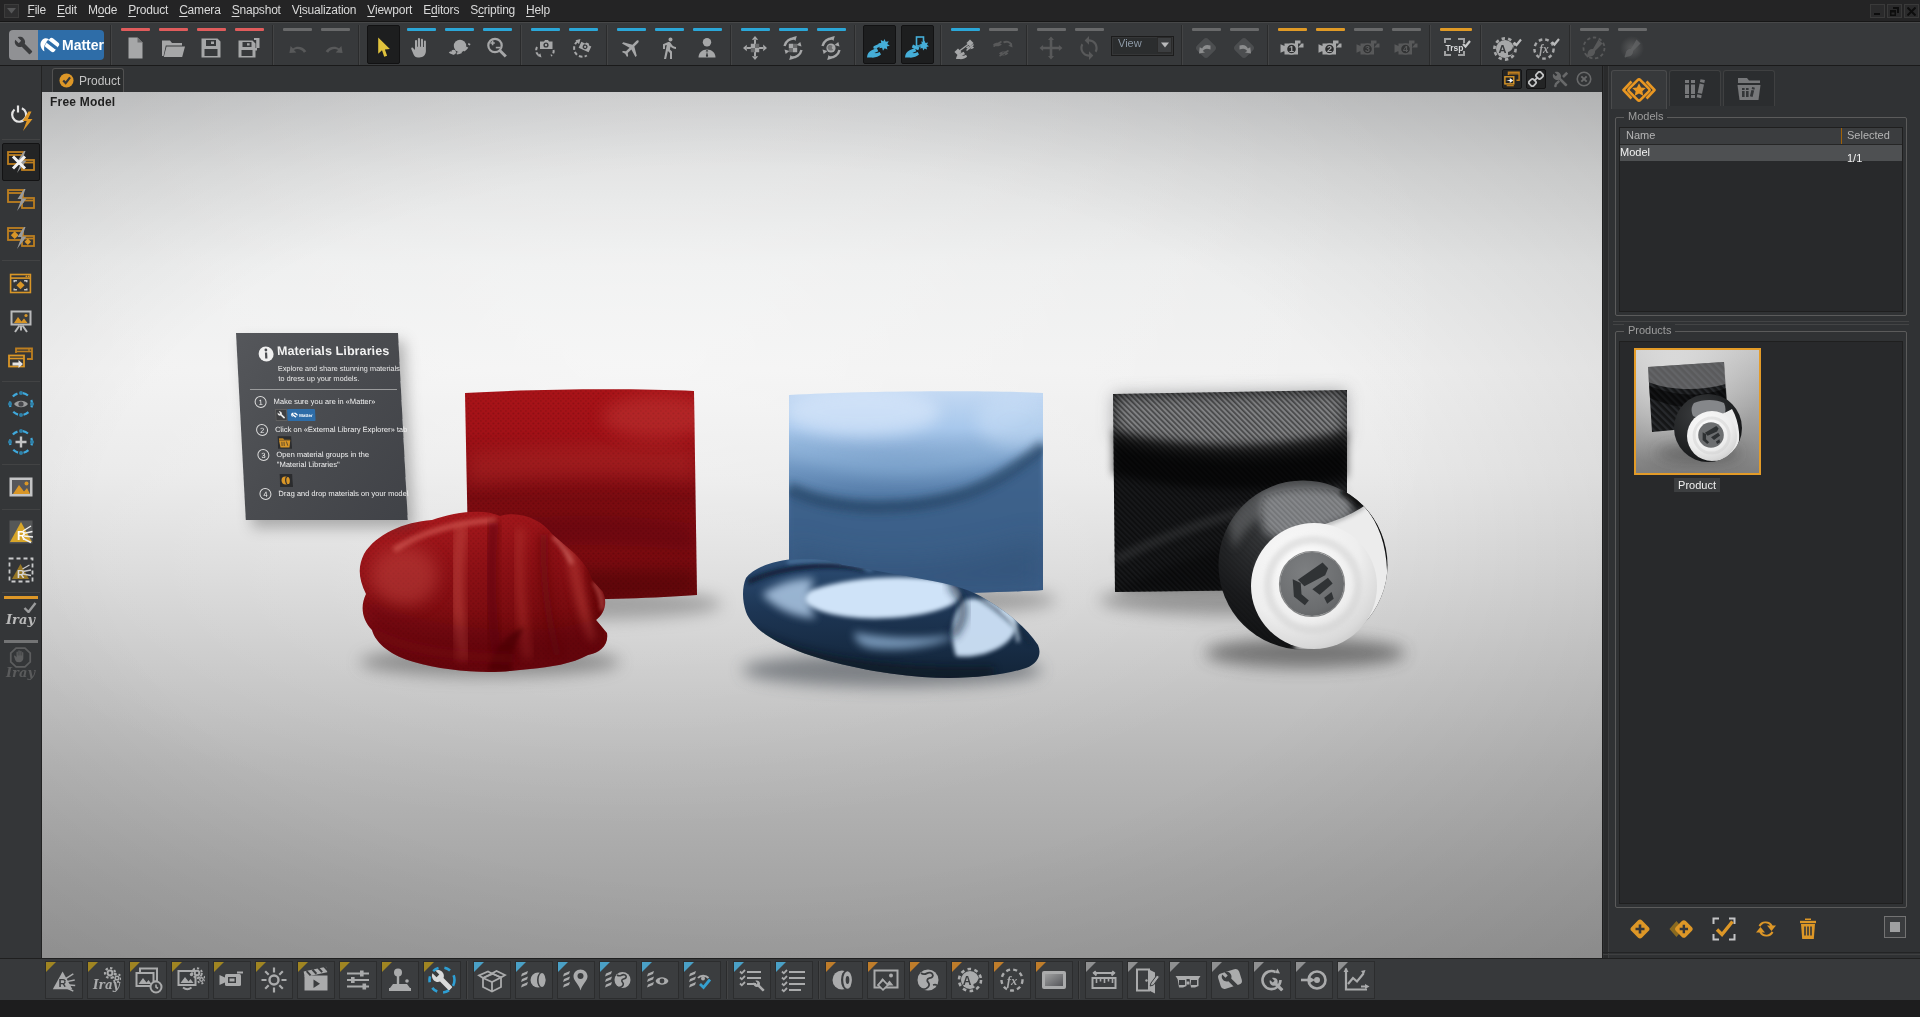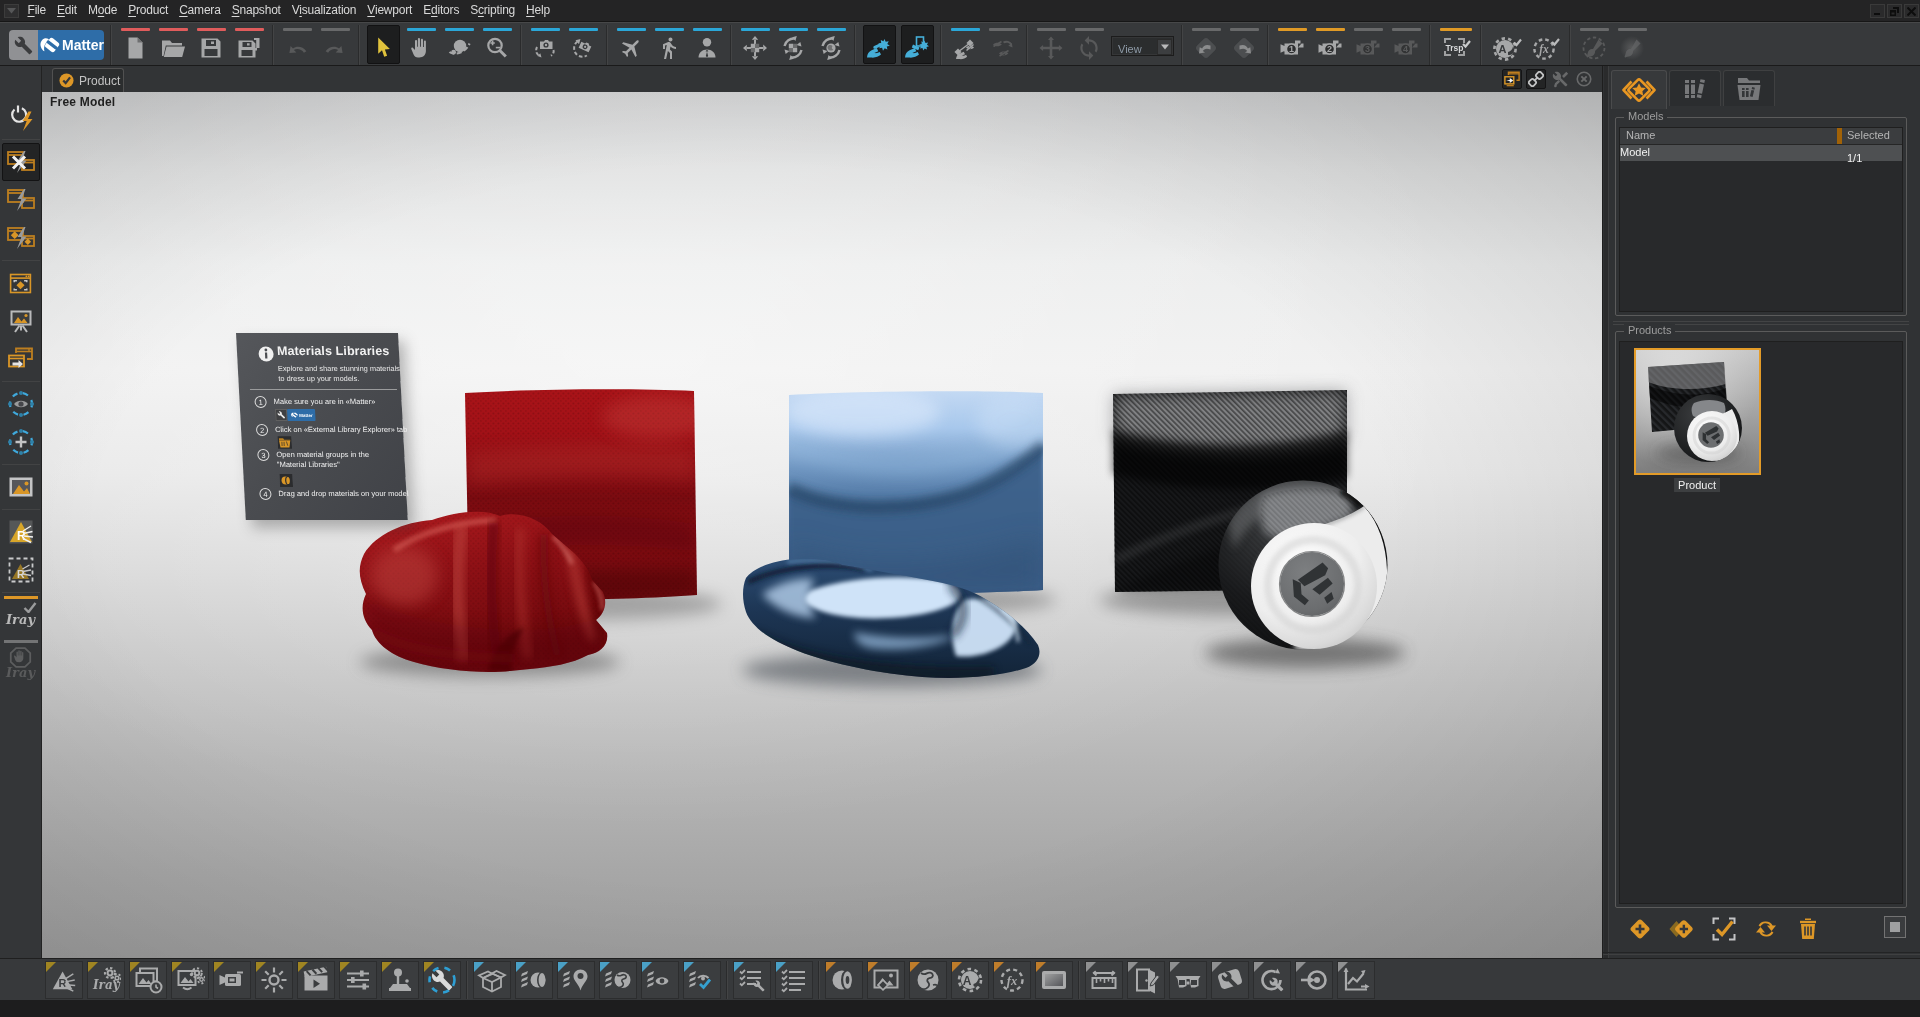--- a/index.html
+++ b/index.html
@@ -17,21 +17,21 @@
 .toolbar{position:absolute;left:0;top:22px;width:1920px;height:44px;background:#37393b;border-top:1px solid #474849;border-bottom:1px solid #1a1a1a;display:flex;align-items:flex-start;padding-left:9px}
 .tbtn{position:relative;width:33px;height:39px;margin:2px 2.5px 0;display:flex;align-items:center;justify-content:center;flex:none}
 .tbtn .acc{position:absolute;top:3px;left:2px;right:2px;height:3px;border-radius:1px}
 .tbtn svg{margin-top:6px}
 .tbtn.pressed{background:#1d1e1f;border:1px solid #121213;border-radius:2px}
 .a-red{background:#e05c5c}.a-cyan{background:#2ba7d8}.a-gray{background:#68696a}.a-org{background:#e09a26}
 .tsep{width:2px;height:40px;margin:2px 4px 0;background:#2a2b2c;border-right:1px solid #434445;flex:none}
 .modebtn-wrench{width:29px;height:30px;margin:7px 0 0 0;background:#909194;border-radius:4px 0 0 4px;display:flex;align-items:center;justify-content:center;flex:none}
 .modebtn-matter{width:66px;height:30px;margin:7px 0 0 0;background:#2e6da8;border-radius:0 4px 4px 0;display:flex;align-items:center;justify-content:center;gap:1px;flex:none}
 .modebtn-matter span{color:#fff;font-weight:700;font-size:14px;letter-spacing:0}
-.viewdd{position:relative;width:63px;height:20px;margin:13px 3px 0;background:#2b2d2e;border:1px solid #1c1c1c;box-shadow:inset 0 0 0 1px #353637;display:flex;align-items:flex-end;flex:none}
+.viewdd{position:relative;width:63px;height:20px;margin:13px 3px 0;background:#2b2d2e;border:1px solid #1c1c1c;box-shadow:inset 0 0 0 1px #353637;display:flex;align-items:flex-start;flex:none}
 .viewdd .lbl{flex:1;padding-left:6px;font-size:11px;color:#8d99a6}
 .viewdd .dd{width:15px;height:16px;margin-right:1px;background:#3c3e40;border:1px solid #2a2a2a;display:flex;align-items:center;justify-content:center}
 .c-gray{color:#a6a7a8}.c-dim{color:#58595a}.c-blue{color:#45aed8}.c-yel{color:#e0c23c}.c-wht{color:#e6e6e6}
 
 .sidebar{position:absolute;left:0;top:66px;width:42px;height:892px;background:#343638;border-right:1px solid #222;display:flex;flex-direction:column;align-items:center}
 .sbtn{position:relative;width:38px;height:38px;display:flex;align-items:center;justify-content:center;flex:none}
 .sbtn.pressed{background:#232425;border:1px solid #131314;border-radius:2px}
 .ssep{width:38px;height:1px;background:#28292a;border-bottom:1px solid #424344;margin:3px 0;flex:none}
 .iraytxt{font-family:"DejaVu Serif",serif;font-style:italic;font-weight:700;font-size:13px;color:#b9b9b9}
 .iraytxt.dim{color:#5a5b5c}
@@ -61,21 +61,21 @@
 .mini-ico{position:absolute;left:36px}
 
 .rpanel{position:absolute;left:1602px;top:66px;width:318px;height:892px;background:#303234;border-left:1px solid #1e1e1e}
 .rpanel .edge{position:absolute;left:1px;top:0;bottom:0;width:5px;background:#2a2b2c;border-right:1px solid #3d3e3f}
 .rtab{position:absolute;top:4px;height:36px;background:#2b2d2f;border:1px solid #3f4041;border-bottom:none;border-radius:3px 3px 0 0;display:flex;align-items:center;justify-content:center}
 .rtab.active{background:#37393b;border-color:#4a4b4c;height:39px;z-index:2}
 .groupbox{position:absolute;border:1px solid #5b5b5b;border-radius:2px}
 .gblabel{position:absolute;top:-8px;left:8px;background:#303234;padding:0 4px;font-size:11px;color:#9d9d9d}
 .mtable{position:absolute;left:3px;top:9px;right:3px;bottom:3px;background:#28292b;border:1px solid #1f1f1f}
 .mthead{display:flex;height:17px;background:#3b3d3f;border-bottom:1px solid #262626;color:#b5b5b5;font-size:11px}
-.mthead .c1{flex:1;padding:1px 0 0 6px;border-right:5px solid #a16207}
+.mthead .c1{flex:1;padding:1px 0 0 6px;border-right:1px solid #a16207}
 .mthead .c2{width:60px;padding:1px 0 0 5px}
 .mtrow{display:flex;height:16px;background:#4e5052;color:#f2f2f2;font-size:11px}
 .mtrow .c1{flex:1;padding:1px 0 0 0}
 .mtrow .c2{width:60px;padding:7px 0 0 5px}
 .prodarea{position:absolute;left:3px;top:9px;right:3px;bottom:3px;background:#28292b;border:1px solid #1f1f1f}
 .thumb{position:absolute;left:14px;top:6px;width:127px;height:127px;border:2px solid #e39b28;background:#888}
 .thumbcap{position:absolute;left:77px;top:136px;transform:translateX(-50%);padding:0 4px;height:14px;background:#3d3f41;color:#f0f0f0;font-size:11px;text-align:center;line-height:14px;white-space:nowrap}
 .pbtnrow{position:absolute;left:24px;right:12px;top:848px;height:30px;display:flex;align-items:center}
 .pbtn{width:26px;height:26px;margin-right:16px;display:flex;align-items:center;justify-content:center}
 .stopbtn{position:absolute;right:2px;top:2px;width:22px;height:22px;background:#3a3c3e;border:1px solid #737373;display:flex;align-items:center;justify-content:center}

